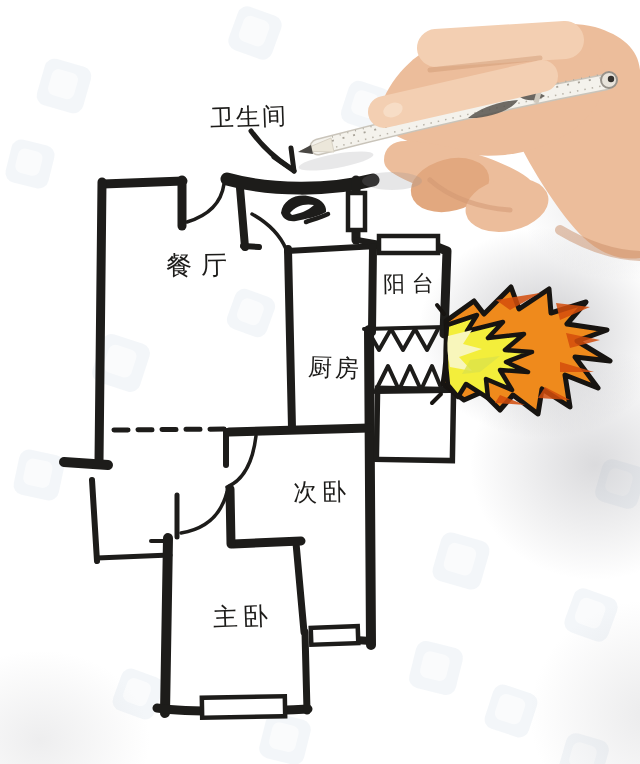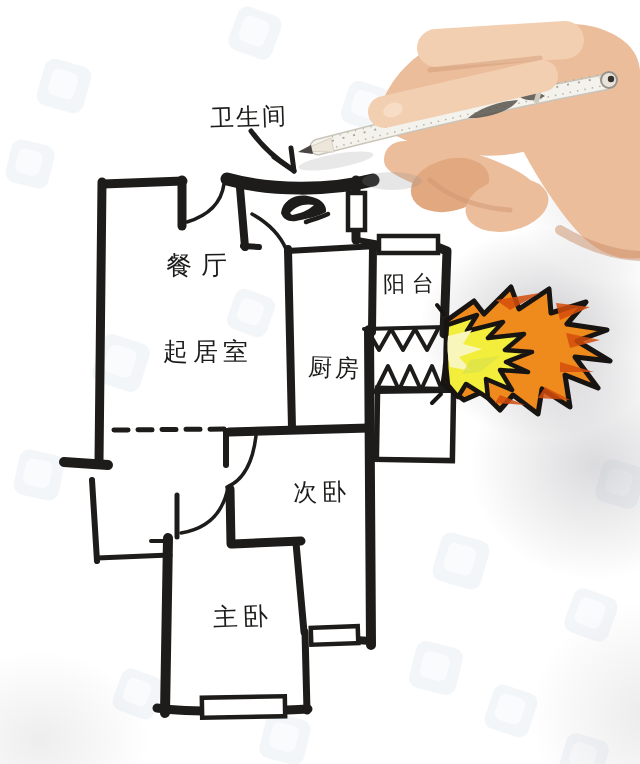--- a/index.html
+++ b/index.html
@@ -192,18 +192,17 @@
       <ellipse cx="507" cy="205" rx="42" ry="26" fill="#ecbd9b" transform="rotate(-12 507 205)"></ellipse>
       <path d="M430,180 C450,198 480,208 510,210" stroke="#cf9671" stroke-width="5" opacity="0.5" fill="none" stroke-linecap="round"></path>
       <path d="M560,230 C590,248 615,255 640,256" stroke="#c98e67" stroke-width="10" opacity="0.5" fill="none" stroke-linecap="round"></path>
       <ellipse cx="392" cy="181" rx="30" ry="9" fill="#8d8d90" opacity="0.22"></ellipse>
       <ellipse cx="336" cy="161" rx="38" ry="7" fill="#8d8d90" opacity="0.2" transform="rotate(-10 336 161)"></ellipse>
     </g>
   </svg>
 
   <div class="label lb-bathroom">卫生间</div>
   <div class="label lb-dining">餐厅</div>
-  <div class="label lb-living">起居室</div>
   <div class="label lb-kitchen">厨房</div>
   <div class="label lb-balcony">阳台</div>
   <div class="label lb-bed2">次卧</div>
   <div class="label lb-master">主卧</div>
 </div>
 
 </body></html>

